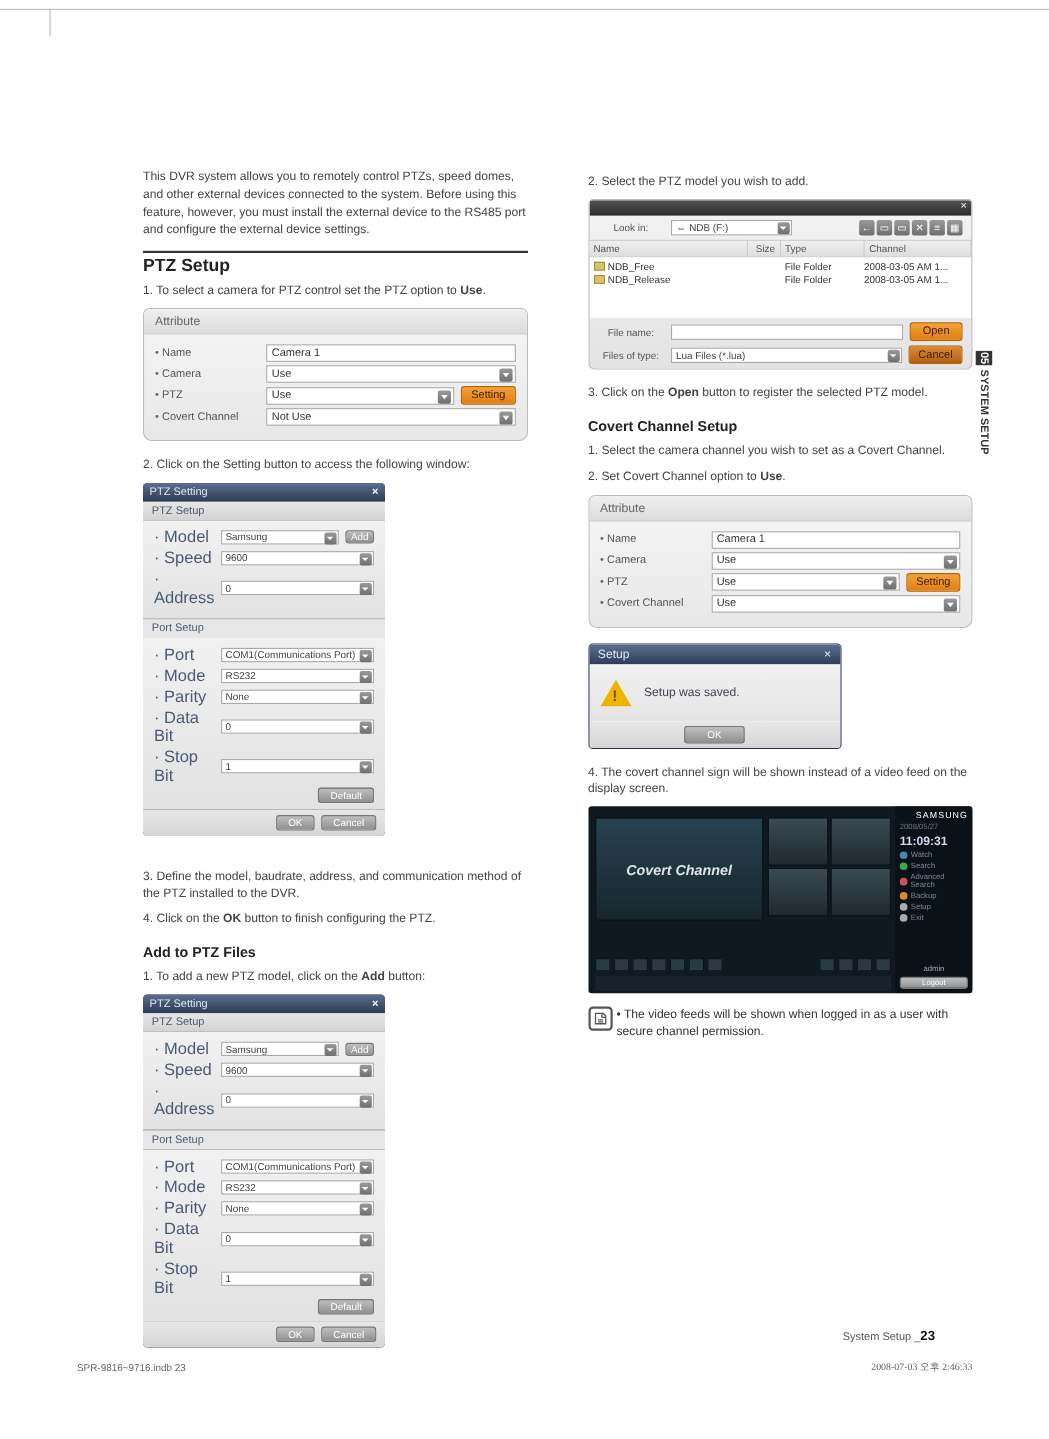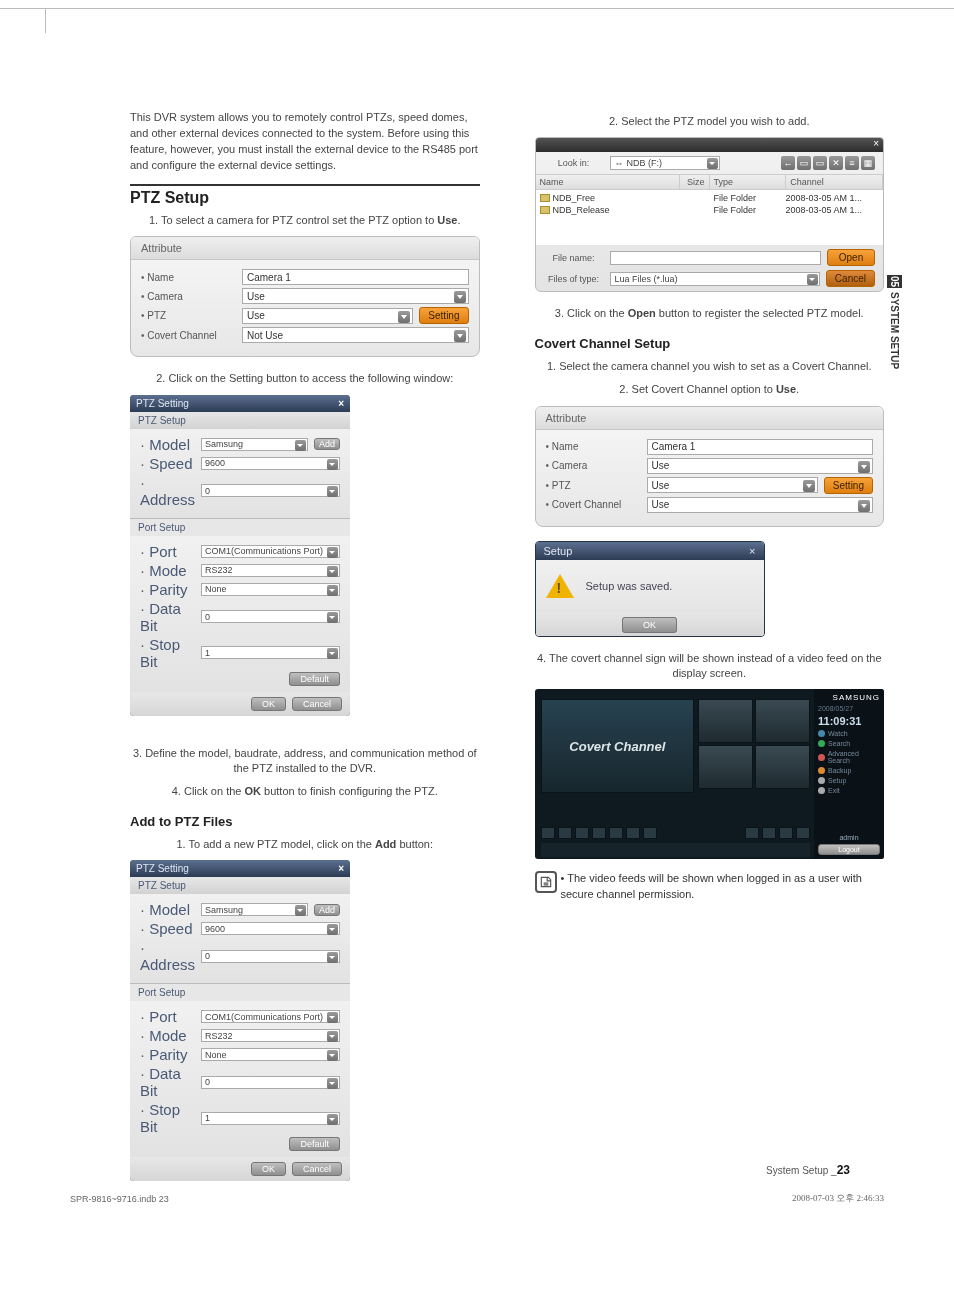--- a/index.html
+++ b/index.html
@@ -8,29 +8,30 @@
     background: #fff;
     width: 954px;
     margin: 0 auto;
     position: relative;
     color: #333;
     font-size: 11px;
   }
   .page {
     padding: 110px 70px 40px 130px;
     position: relative;
+    margin-top: 44px;
   }
   .top-line { position:absolute; top:8px; left:0; width:100%; border-top:1px solid #bbb; }
   .top-tick { position:absolute; top:8px; left:45px; height:25px; border-left:1px solid #bbb; }
   .columns { display: flex; gap: 55px; }
   .col { flex: 1; min-width: 0; }
   .para { line-height: 1.45; margin-bottom: 10px; color:#444; }
   h2 { font-size: 16px; font-weight: bold; margin: 8px 0 6px; color:#222; border-top:2px solid #333; padding-top:3px;}
   h3 { font-size: 13px; font-weight: bold; margin: 14px 0 8px; color:#222; }
-  .step { margin: 4px 0 8px; line-height:1.4; color:#444;text-align:center;}
+  .step { margin: 4px 0 8px; line-height:1.4; color:#444;}
   .bold { font-weight: bold; }
 
   
   .attr-panel {
     border-radius: 6px 6px 8px 8px;
     overflow: hidden;
     border:1px solid #bdbdbd;
     background: linear-gradient(#f7f7f7,#e7e7e7);
     margin: 8px 0 14px;
     font-size:10px;

